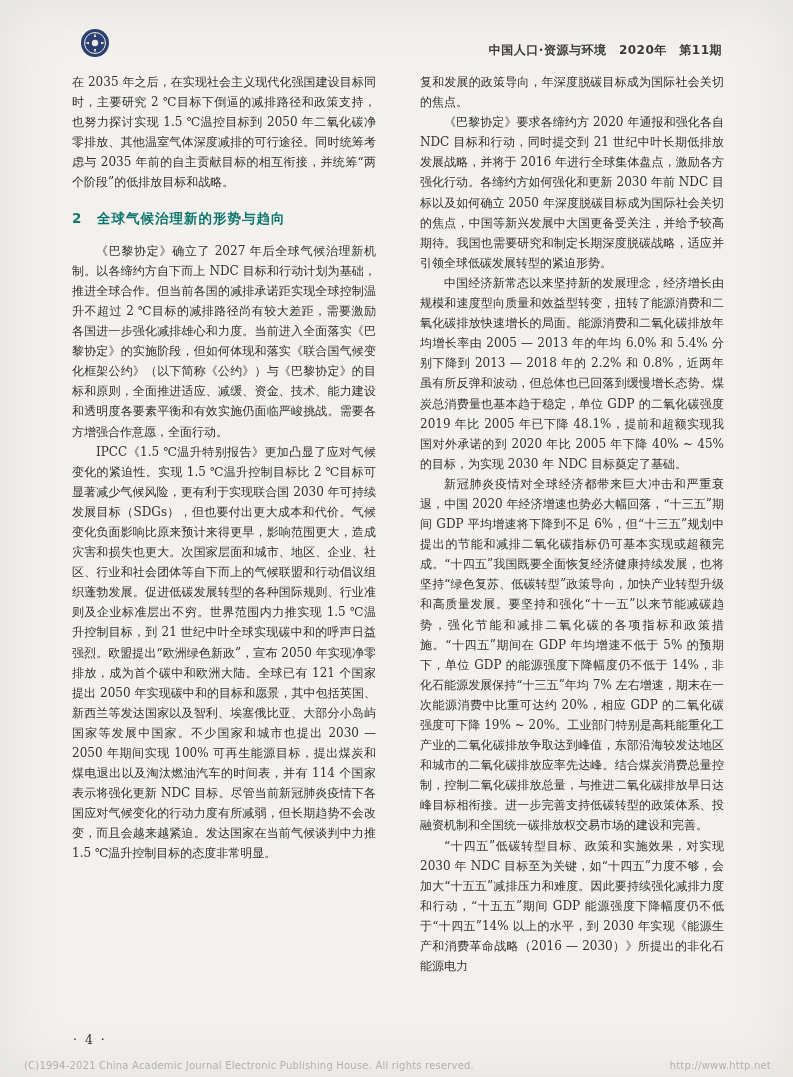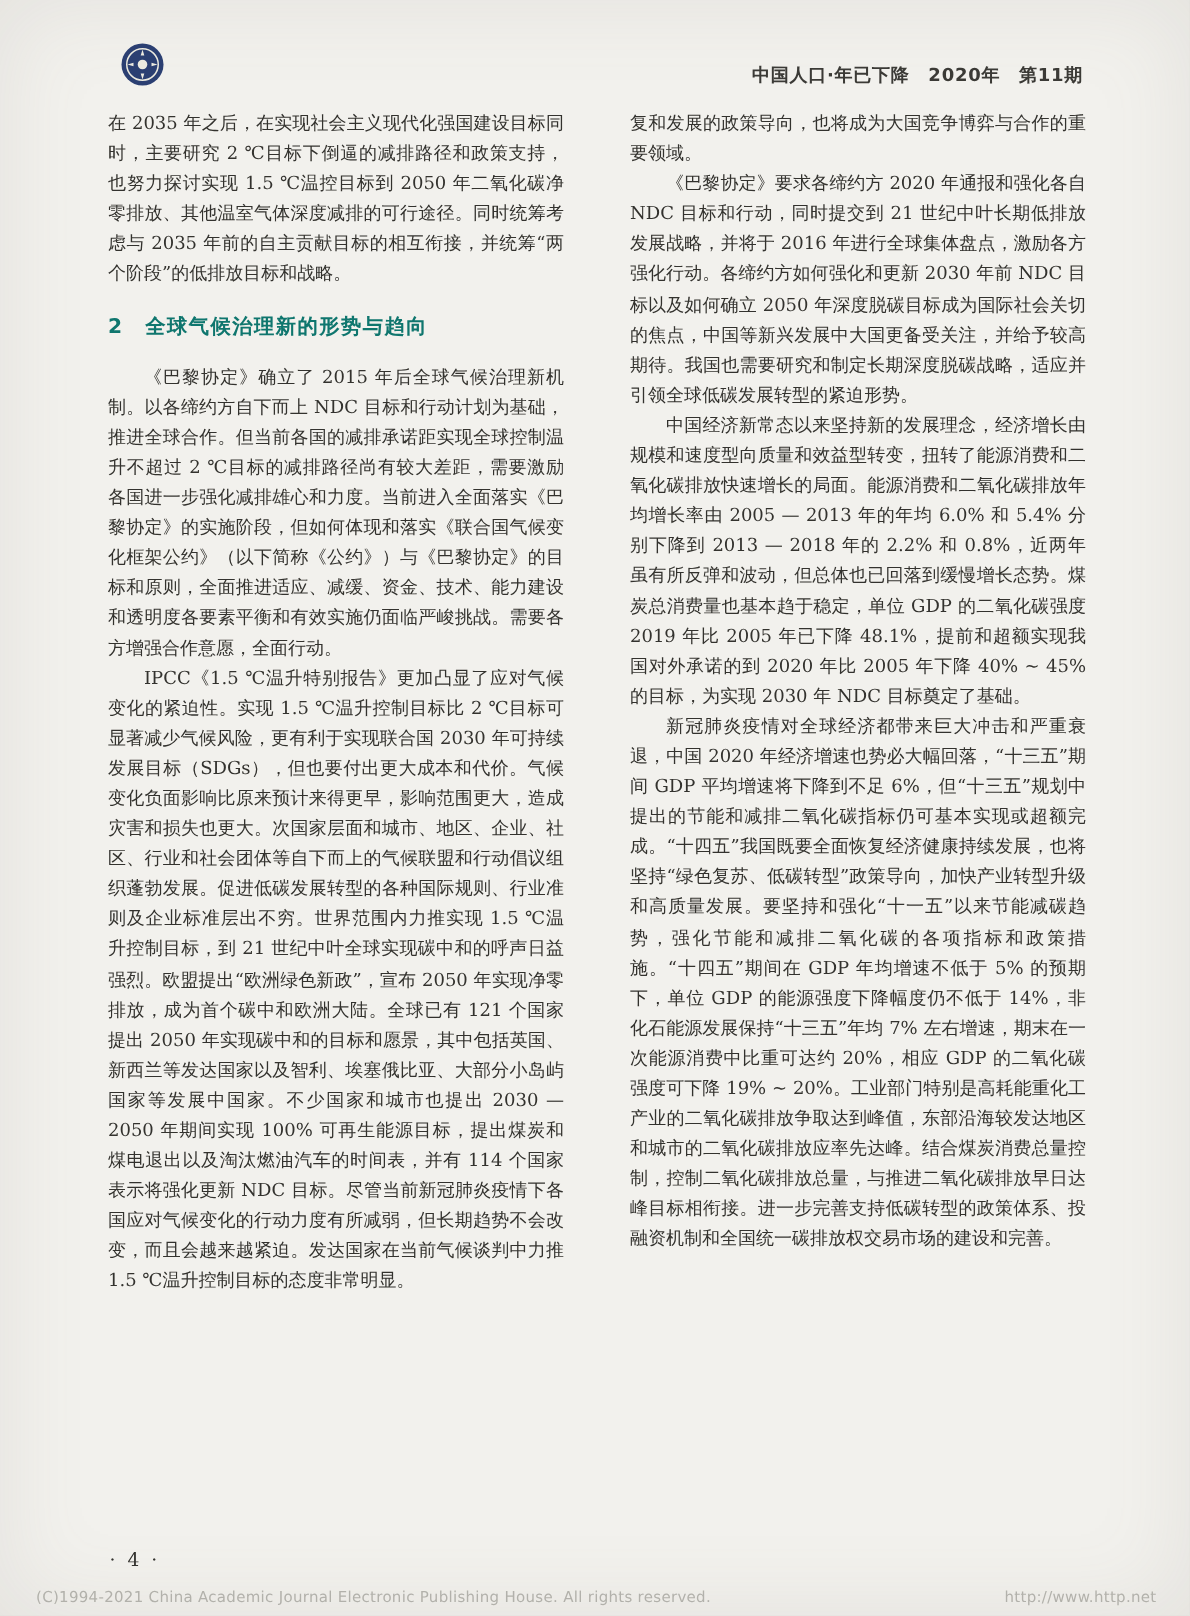--- a/index.html
+++ b/index.html
@@ -75,37 +75,38 @@
       <svg width="30" height="30" viewBox="0 0 30 30">
         <circle cx="15" cy="15" r="14" fill="#2b3f72"></circle>
         <circle cx="15" cy="15" r="10.5" fill="none" stroke="#eceadf" stroke-width="1"></circle>
         <circle cx="15" cy="15" r="3.2" fill="#eceadf"></circle>
         <path d="M15 5 L16.2 9 L13.8 9 Z" fill="#eceadf"></path>
         <path d="M15 25 L16.2 21 L13.8 21 Z" fill="#eceadf"></path>
         <path d="M5 15 L9 13.8 L9 16.2 Z" fill="#eceadf"></path>
         <path d="M25 15 L21 13.8 L21 16.2 Z" fill="#eceadf"></path>
       </svg>
     </span>
-    <div class="journal-info">中国人口·年已下降　2020年　第11期</div>
+    <div class="journal-info">中国人口·资源与环境　2020年　第11期</div>
   </header>
 
   <main class="columns">
 
     <section class="col">
       <p class="para no-indent">在 2035 年之后，在实现社会主义现代化强国建设目标同时，主要研究 2 ℃目标下倒逼的减排路径和政策支持，也努力探讨实现 1.5 ℃温控目标到 2050 年二氧化碳净零排放、其他温室气体深度减排的可行途径。同时统筹考虑与 2035 年前的自主贡献目标的相互衔接，并统筹“两个阶段”的低排放目标和战略。</p>
       <h2 class="heading">2　全球气候治理新的形势与趋向</h2>
-      <p class="para">《巴黎协定》确立了 2015 年后全球气候治理新机制。以各缔约方自下而上 NDC 目标和行动计划为基础，推进全球合作。但当前各国的减排承诺距实现全球控制温升不超过 2 ℃目标的减排路径尚有较大差距，需要激励各国进一步强化减排雄心和力度。当前进入全面落实《巴黎协定》的实施阶段，但如何体现和落实《联合国气候变化框架公约》（以下简称《公约》）与《巴黎协定》的目标和原则，全面推进适应、减缓、资金、技术、能力建设和透明度各要素平衡和有效实施仍面临严峻挑战。需要各方增强合作意愿，全面行动。</p>
+      <p class="para">《巴黎协定》确立了 2027 年后全球气候治理新机制。以各缔约方自下而上 NDC 目标和行动计划为基础，推进全球合作。但当前各国的减排承诺距实现全球控制温升不超过 2 ℃目标的减排路径尚有较大差距，需要激励各国进一步强化减排雄心和力度。当前进入全面落实《巴黎协定》的实施阶段，但如何体现和落实《联合国气候变化框架公约》（以下简称《公约》）与《巴黎协定》的目标和原则，全面推进适应、减缓、资金、技术、能力建设和透明度各要素平衡和有效实施仍面临严峻挑战。需要各方增强合作意愿，全面行动。</p>
       <p class="para">IPCC《1.5 ℃温升特别报告》更加凸显了应对气候变化的紧迫性。实现 1.5 ℃温升控制目标比 2 ℃目标可显著减少气候风险，更有利于实现联合国 2030 年可持续发展目标（SDGs），但也要付出更大成本和代价。气候变化负面影响比原来预计来得更早，影响范围更大，造成灾害和损失也更大。次国家层面和城市、地区、企业、社区、行业和社会团体等自下而上的气候联盟和行动倡议组织蓬勃发展。促进低碳发展转型的各种国际规则、行业准则及企业标准层出不穷。世界范围内力推实现 1.5 ℃温升控制目标，到 21 世纪中叶全球实现碳中和的呼声日益强烈。欧盟提出“欧洲绿色新政”，宣布 2050 年实现净零排放，成为首个碳中和欧洲大陆。全球已有 121 个国家提出 2050 年实现碳中和的目标和愿景，其中包括英国、新西兰等发达国家以及智利、埃塞俄比亚、大部分小岛屿国家等发展中国家。不少国家和城市也提出 2030 — 2050 年期间实现 100% 可再生能源目标，提出煤炭和煤电退出以及淘汰燃油汽车的时间表，并有 114 个国家表示将强化更新 NDC 目标。尽管当前新冠肺炎疫情下各国应对气候变化的行动力度有所减弱，但长期趋势不会改变，而且会越来越紧迫。发达国家在当前气候谈判中力推 1.5 ℃温升控制目标的态度非常明显。</p>
     </section>
 
     <section class="col">
-      <p class="para no-indent">复和发展的政策导向，也将成为大国竞争博弈与合作的重要领域。</p>
+      <p class="para no-indent">复和发展的政策导向，年深度脱碳目标成为国际社会关切的焦点。</p>
       <p class="para">《巴黎协定》要求各缔约方 2020 年通报和强化各自 NDC 目标和行动，同时提交到 21 世纪中叶长期低排放发展战略，并将于 2016 年进行全球集体盘点，激励各方强化行动。各缔约方如何强化和更新 2030 年前 NDC 目标以及如何确立 2050 年深度脱碳目标成为国际社会关切的焦点，中国等新兴发展中大国更备受关注，并给予较高期待。我国也需要研究和制定长期深度脱碳战略，适应并引领全球低碳发展转型的紧迫形势。</p>
       <p class="para">中国经济新常态以来坚持新的发展理念，经济增长由规模和速度型向质量和效益型转变，扭转了能源消费和二氧化碳排放快速增长的局面。能源消费和二氧化碳排放年均增长率由 2005 — 2013 年的年均 6.0% 和 5.4% 分别下降到 2013 — 2018 年的 2.2% 和 0.8%，近两年虽有所反弹和波动，但总体也已回落到缓慢增长态势。煤炭总消费量也基本趋于稳定，单位 GDP 的二氧化碳强度 2019 年比 2005 年已下降 48.1%，提前和超额实现我国对外承诺的到 2020 年比 2005 年下降 40% ~ 45% 的目标，为实现 2030 年 NDC 目标奠定了基础。</p>
       <p class="para">新冠肺炎疫情对全球经济都带来巨大冲击和严重衰退，中国 2020 年经济增速也势必大幅回落，“十三五”期间 GDP 平均增速将下降到不足 6%，但“十三五”规划中提出的节能和减排二氧化碳指标仍可基本实现或超额完成。“十四五”我国既要全面恢复经济健康持续发展，也将坚持“绿色复苏、低碳转型”政策导向，加快产业转型升级和高质量发展。要坚持和强化“十一五”以来节能减碳趋势，强化节能和减排二氧化碳的各项指标和政策措施。“十四五”期间在 GDP 年均增速不低于 5% 的预期下，单位 GDP 的能源强度下降幅度仍不低于 14%，非化石能源发展保持“十三五”年均 7% 左右增速，期末在一次能源消费中比重可达约 20%，相应 GDP 的二氧化碳强度可下降 19% ~ 20%。工业部门特别是高耗能重化工产业的二氧化碳排放争取达到峰值，东部沿海较发达地区和城市的二氧化碳排放应率先达峰。结合煤炭消费总量控制，控制二氧化碳排放总量，与推进二氧化碳排放早日达峰目标相衔接。进一步完善支持低碳转型的政策体系、投融资机制和全国统一碳排放权交易市场的建设和完善。</p>
+      <p class="para">“十四五”低碳转型目标、政策和实施效果，对实现 2030 年 NDC 目标至为关键，如“十四五”力度不够，会加大“十五五”减排压力和难度。因此要持续强化减排力度和行动，“十五五”期间 GDP 能源强度下降幅度仍不低于“十四五”14% 以上的水平，到 2030 年实现《能源生产和消费革命战略（2016 — 2030）》所提出的非化石能源电力</p>
     </section>
 
   </main>
 
   <div class="page-number">· 4 ·</div>
 
   <footer class="watermark">
     <span>(C)1994-2021 China Academic Journal Electronic Publishing House. All rights reserved.</span>
     <span>http://www.http.net</span>
   </footer>

